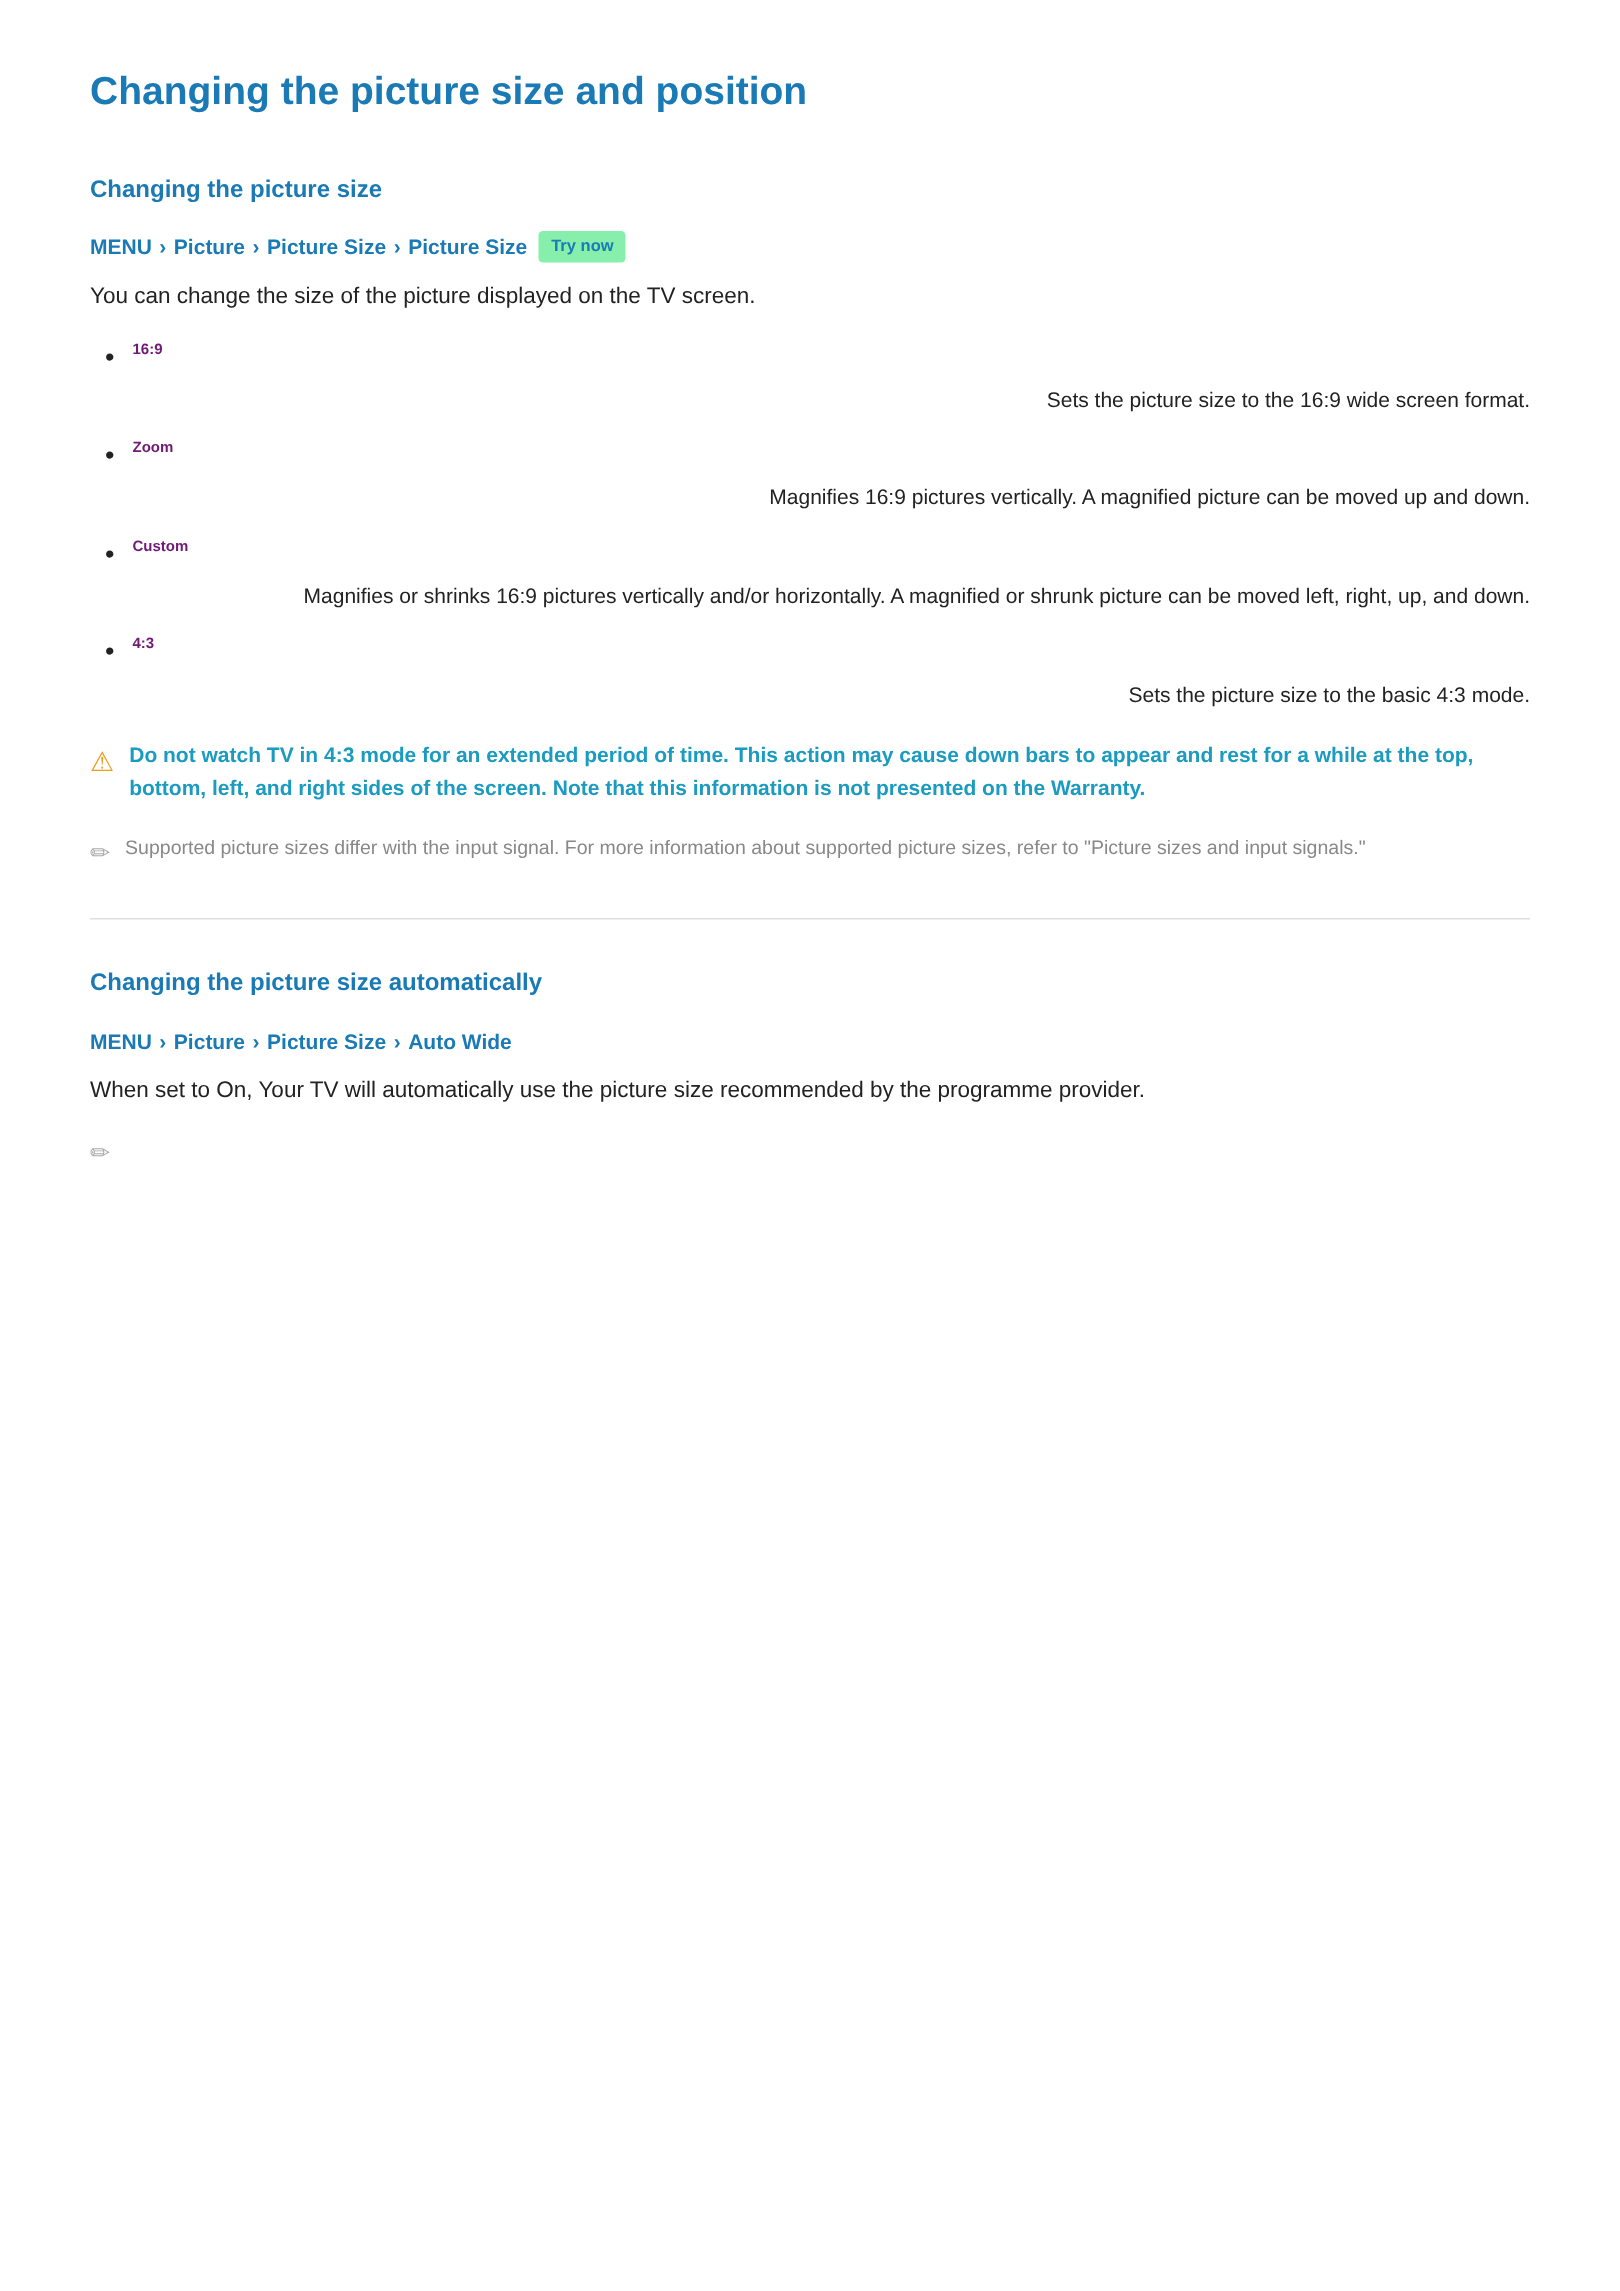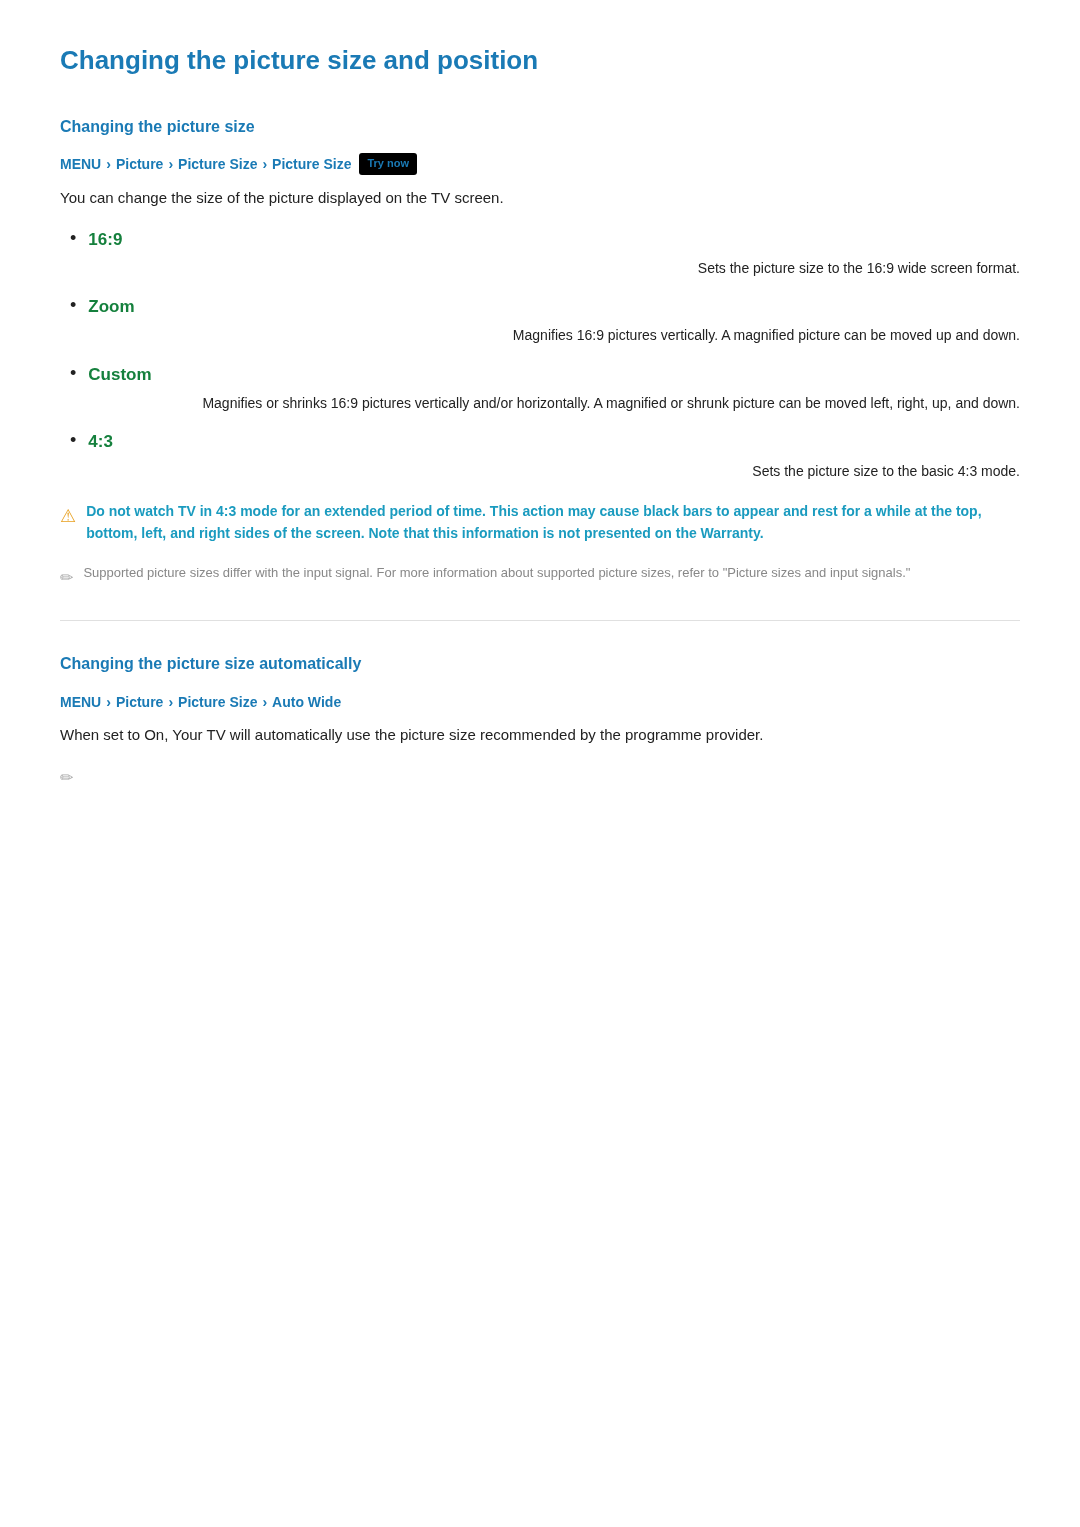--- a/index.html
+++ b/index.html
@@ -25,34 +25,34 @@
       color: #1a7ab5;
       margin-bottom: 14px;
       margin-top: 10px;
     }
     .breadcrumb {
       font-size: 14px;
       font-weight: 600;
       color: #1a7ab5;
       margin-bottom: 10px;
       display: flex;
-      align-items: flex-start;
+      align-items: center;
       flex-wrap: wrap;
       gap: 2px;
     }
     .breadcrumb span {
       color: #1a7ab5;
     }
     .breadcrumb .separator {
       color: #1a7ab5;
       font-weight: 700;
       margin: 0 3px;
     }
     .try-now-badge {
-      background-color: #000000;
+      background-color: #86efac;
       color: #ffffff;
       font-size: 11px;
       font-weight: 600;
       padding: 2px 8px;
       border-radius: 3px;
       margin-left: 6px;
       display: inline-block;
     }
     .intro-text {
       color: #222222;
@@ -74,23 +74,23 @@
       align-items: flex-start;
     }
     .bullet-dot {
       color: #222;
       font-size: 18px;
       margin-right: 12px;
       line-height: 1.4;
       flex-shrink: 0;
     }
     .bullet-term {
-      color: #15803d;
-      font-weight: 600;
-      font-size: 17px;
+      color: #701a75;
+      font-weight: 600;
+      font-size: 10px;
     }
     .bullet-desc {
       color: #222222;
       font-size: 14px;
       margin-left: 26px;
       margin-top: 4px;
       text-align: right;
     }
     .warning-box {
       display: flex;
@@ -183,21 +183,21 @@
       <div class="bullet-item">
         <span class="bullet-dot">•</span>
         <span class="bullet-term">4:3</span>
       </div>
       <p class="bullet-desc">Sets the picture size to the basic 4:3 mode.</p>
     </li>
   </ul>
 
   <div class="warning-box">
     <span class="warning-icon">⚠</span>
-    <span class="warning-text">Do not watch TV in 4:3 mode for an extended period of time. This action may cause black bars to appear and rest for a while at the top, bottom, left, and right sides of the screen. Note that this information is not presented on the Warranty.</span>
+    <span class="warning-text">Do not watch TV in 4:3 mode for an extended period of time. This action may cause down bars to appear and rest for a while at the top, bottom, left, and right sides of the screen. Note that this information is not presented on the Warranty.</span>
   </div>
 
   <div class="note-box">
     <span class="note-icon">✏</span>
     <span class="note-text">Supported picture sizes differ with the input signal. For more information about supported picture sizes, refer to "Picture sizes and input signals."</span>
   </div>
 </div>
 
 <hr class="divider">
 

